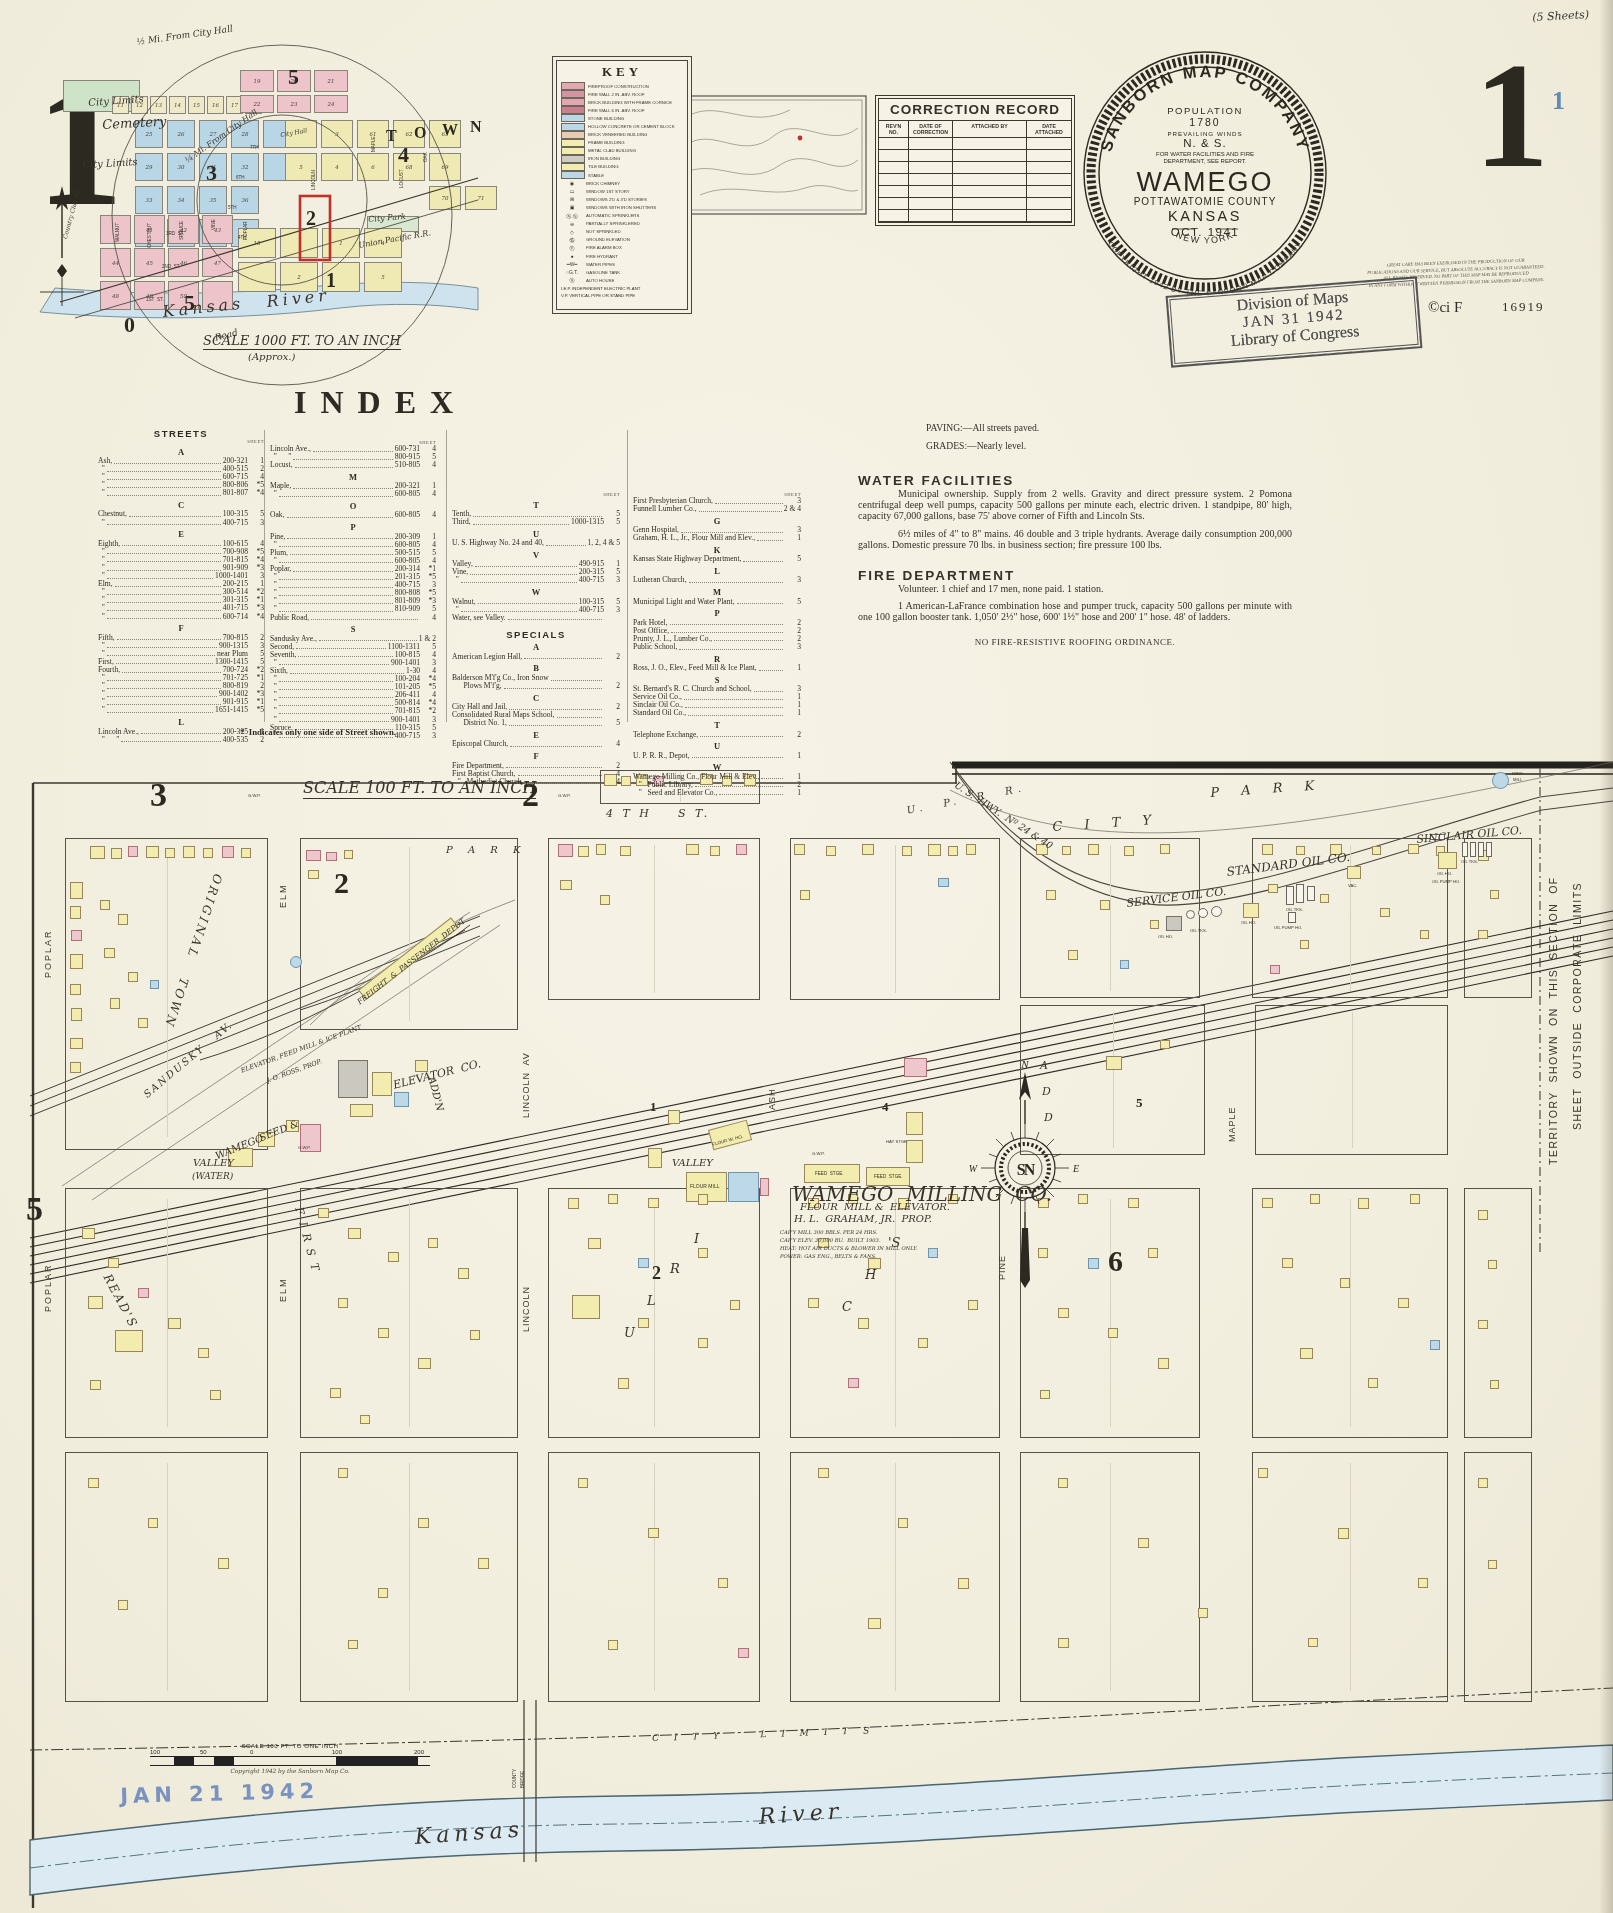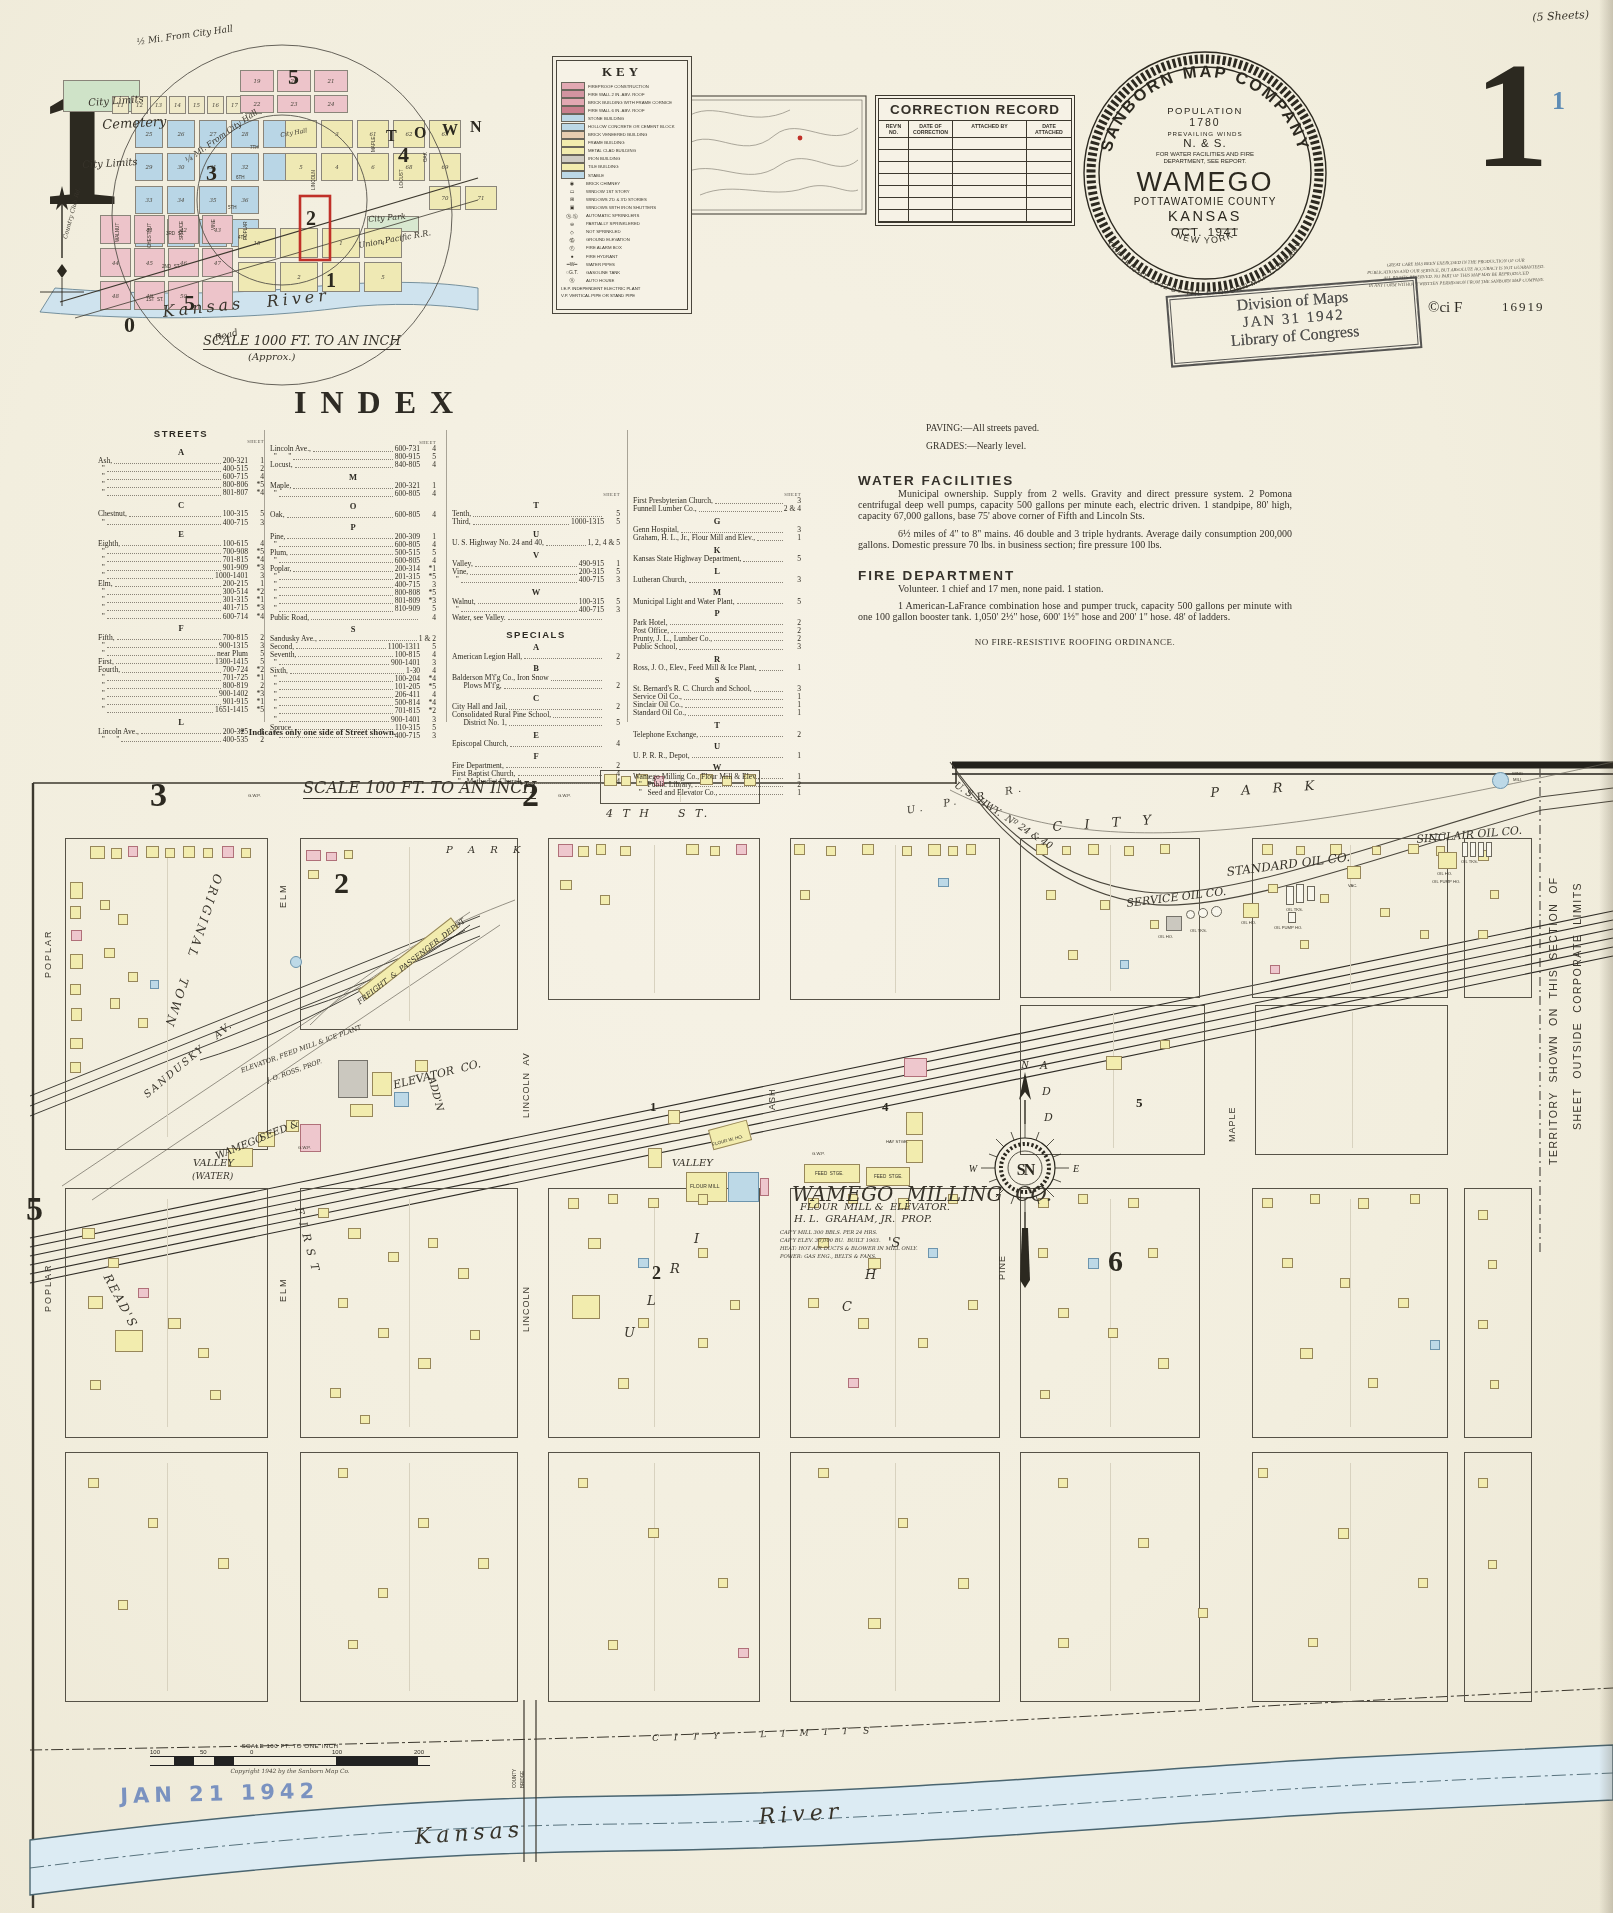--- a/index.html
+++ b/index.html
@@ -595,21 +595,21 @@
         </div>
         <div class="irow">
           <div class="nm">  "      "</div>
           <div class="ldr"></div>
           <div class="rg">800-915</div>
           <div class="sh">5</div>
         </div>
         <div class="irow">
           <div class="nm">Locust,</div>
           <div class="ldr"></div>
-          <div class="rg">840-805</div>
+          <div class="rg">510-805</div>
           <div class="sh">4</div>
         </div>
         <div class="sec">M</div>
         <div class="irow">
           <div class="nm">Maple,</div>
           <div class="ldr"></div>
           <div class="rg">200-321</div>
           <div class="sh">1</div>
         </div>
         <div class="irow">
@@ -854,21 +854,21 @@
           <div class="sh">2</div>
         </div>
         <div class="sec">C</div>
         <div class="irow">
           <div class="nm">City Hall and Jail,</div>
           <div class="ldr"></div>
           <div class="rg"></div>
           <div class="sh">2</div>
         </div>
         <div class="irow">
-          <div class="nm">Consolidated Rural Pine School,</div>
+          <div class="nm">Consolidated Rural Maps School,</div>
           <div class="ldr"></div>
           <div class="rg"></div>
           <div class="sh"></div>
         </div>
         <div class="irow">
           <div class="nm">      District No. 1,</div>
           <div class="ldr"></div>
           <div class="rg"></div>
           <div class="sh">5</div>
         </div>

